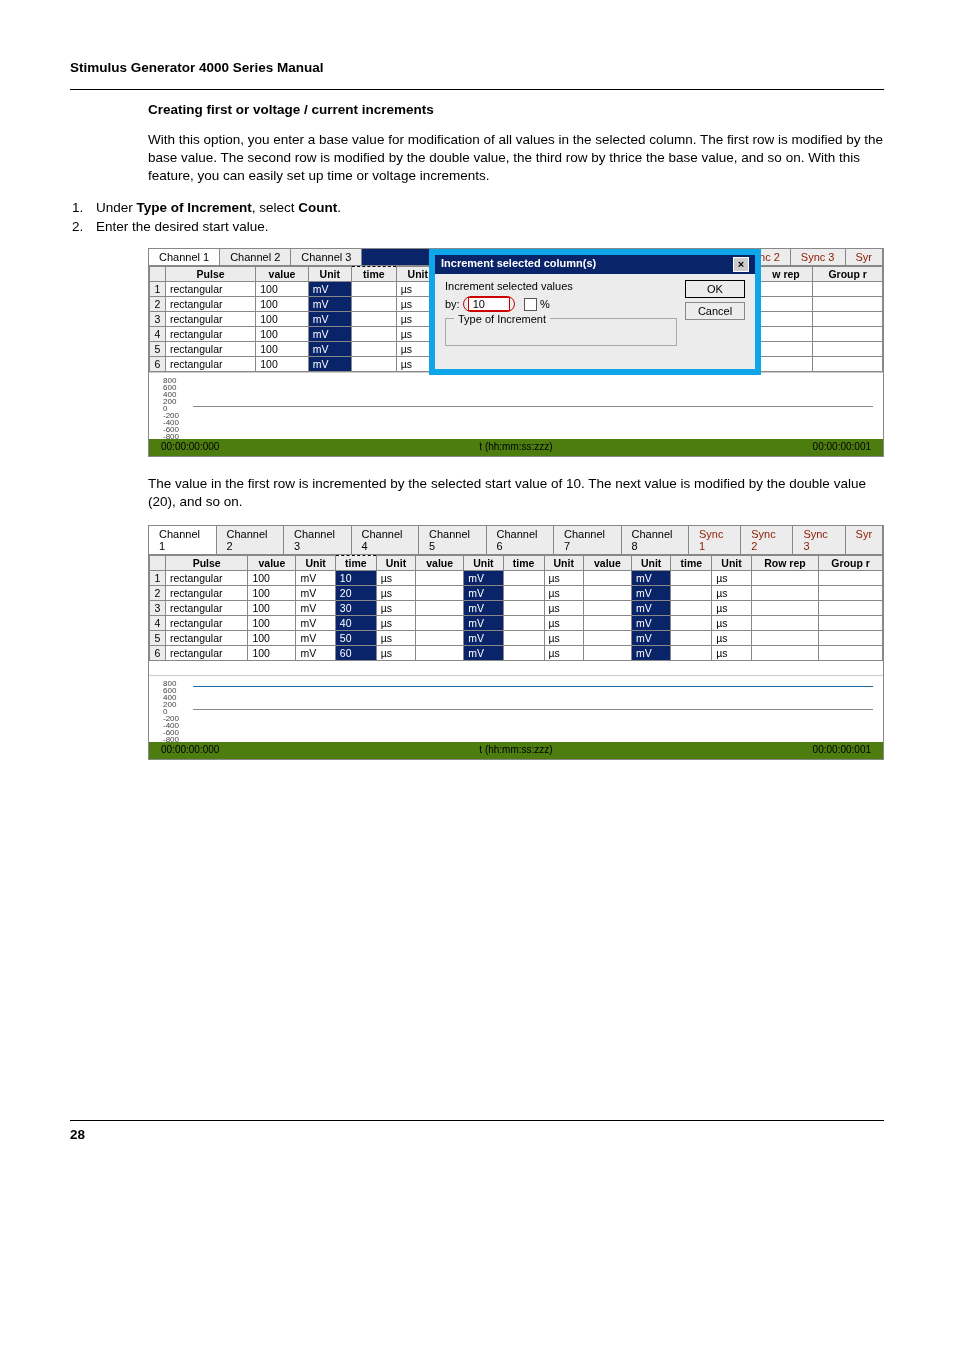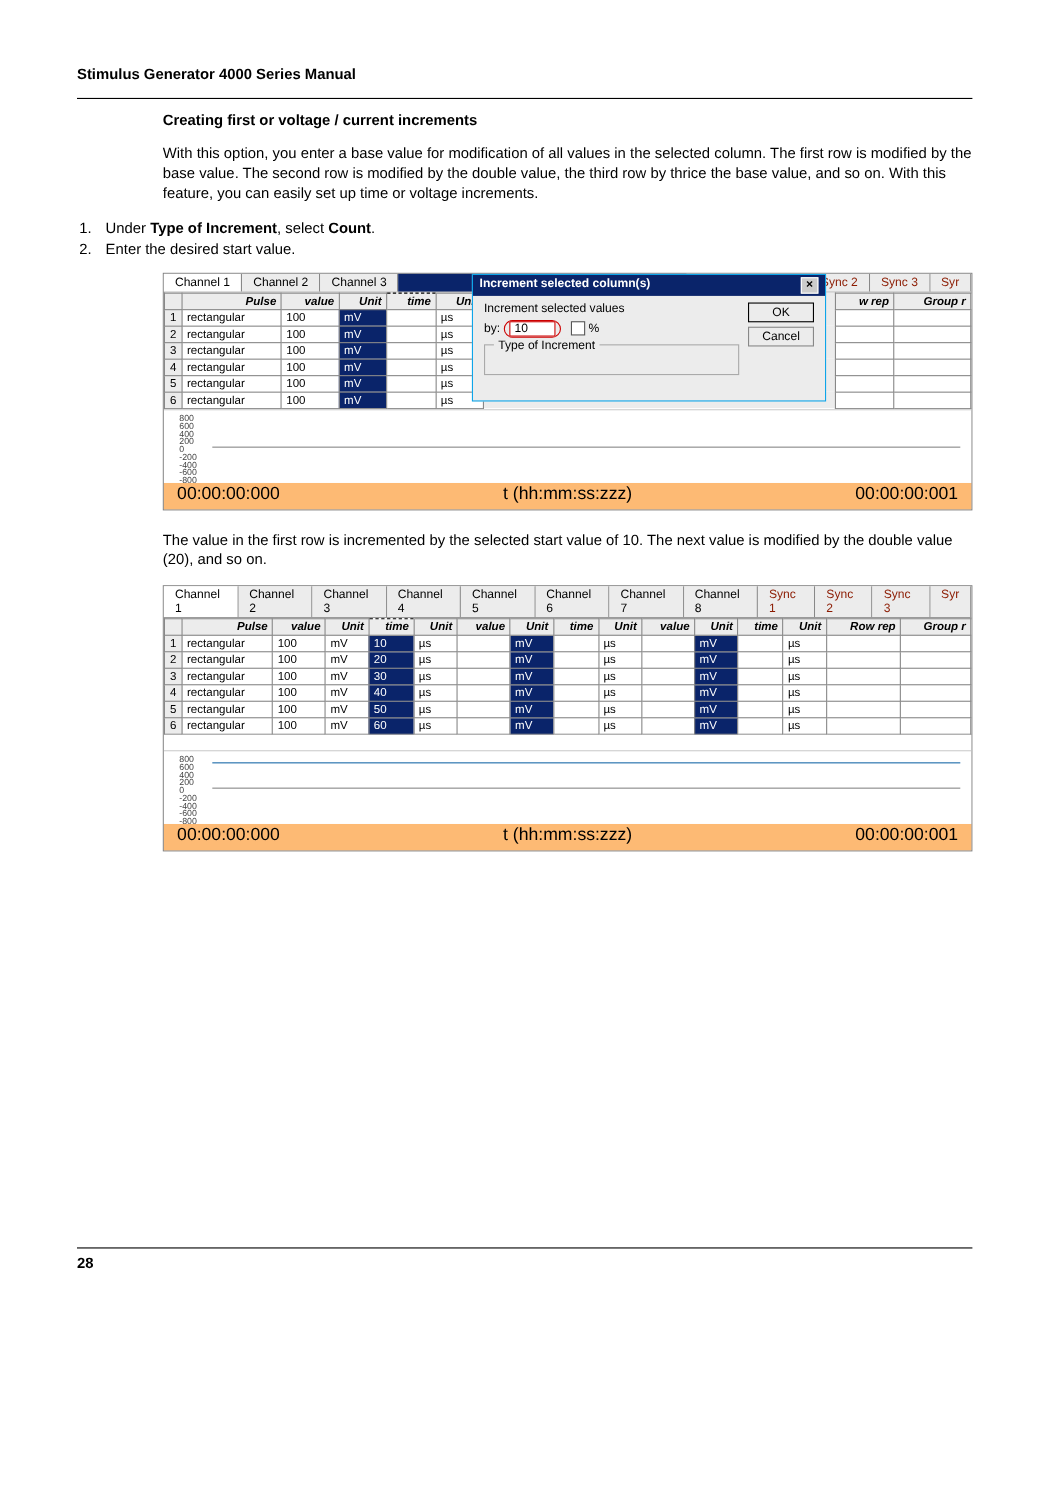--- a/index.html
+++ b/index.html
@@ -27,29 +27,29 @@
 
   
   .tabrow { display:flex; border-bottom:1px solid #888; background:#ececec; }
   .tab { padding:2px 10px; border-right:1px solid #888; background:#ececec; }
   .tab.active { background:#fff; }
   .tab.maroon { color:#8b1a00; }
 
   
   table.grid { border-collapse: collapse; width:100%; font-size:10.5px; background:#fff; }
   table.grid th, table.grid td { border:1px solid #888; padding:1px 4px; text-align:left; height:13px; box-sizing:border-box; }
-  table.grid th { font-weight:bold; background:#ececec; text-align:right;font-style:italic; }
+  table.grid th { font-weight:bold; background:#ececec; text-align:center; }
   table.grid td.rowhead { background:#ececec; text-align:center; font-weight:normal; width:16px; }
   table.grid td.sel { background:#0a246a; color:#fff; }
   table.grid td.hlcell { background:#0a246a; color:#fff; }
   .selhead { border-top:1px dashed #000 !important; }
 
   
   .overlay { position:relative; }
-  .dialog { position:absolute; top:0; left:280px; width:320px; border:1px solid #0ea5e9; background:#ececec; z-index:5; font-size:11px; }
+  .dialog { position:absolute; top:0; left:280px; width:320px; border:6px solid #0ea5e9; background:#ececec; z-index:5; font-size:11px; }
   .dialog .titlebar { background:#0a246a; color:#fff; padding:2px 6px; display:flex; justify-content:space-between; font-weight:bold; }
   .dialog .titlebar .x { background:#ccc; color:#000; width:14px; height:13px; text-align:center; line-height:12px; font-weight:bold; border:1px solid #fff; }
   .dialog .body { padding:6px 10px 23px 10px; display:flex; }
   .dialog .bodyleft { flex:1; }
   .dialog .bodyright { width:60px; display:flex; flex-direction:column; gap:4px; padding-left:8px; }
   .winbtn { border:1px solid #888; background:#ececec; padding:2px 4px; text-align:center; font-size:11px; }
   .winbtn.ok { border:1px solid #000; }
   .txtinput { border:1px solid #c00; padding:0 4px; width:32px; background:#fff; display:inline-block; }
   .chk { display:inline-block; width:11px; height:11px; border:1px solid #555; background:#fff; vertical-align:middle; }
   .radio { display:inline-block; width:10px; height:10px; border:1px solid #555; border-radius:50%; background:#fff; vertical-align:middle; position:relative; }
@@ -58,21 +58,21 @@
   .fieldset .legend { position:relative; top:-12px; background:#ececec; padding:0 4px; display:inline-block; }
   .fieldset .inner { margin-top:-10px; }
   .circred { border:1.5px solid #c00; border-radius:10px; padding:0 4px; display:inline-block; }
 
   
   .wave { background:#fff; height:66px; position:relative; border-top:1px solid #ccc; }
   .wave .yticks { position:absolute; left:14px; top:4px; font-size:8px; line-height:7px; color:#444; }
   .wave .axis { position:absolute; left:44px; right:10px; top:33px; border-top:1px solid #888; }
   .wave .top { position:absolute; left:44px; right:10px; top:10px; border-top:1.2px solid #1a6aa8; }
   .wave2 .top { border-top:1.4px solid #1a6aa8; }
-  .timebar { background:#fdba74; display:flex; justify-content:space-between; padding:2px 12px 4px 12px; font-size:16px;gap:36px; }
+  .timebar { background:#4d7c0f; display:flex; justify-content:space-between; padding:2px 12px 4px 12px; font-size:10px;gap:36px; }
   .tcenter { text-align:center; flex:1; }
   .footer-rule { border-top:1px solid #000; margin:360px 0 6px 0; }
 </style>
 </head>
 <body>
 
 <div class="title1">Stimulus Generator 4000 Series Manual</div>
 <hr style="border:none;border-top:1.4px solid #000;margin:0 0 12px 0">
 
 <div class="title2" style="margin-left:78px">Creating first or voltage / current increments</div>

